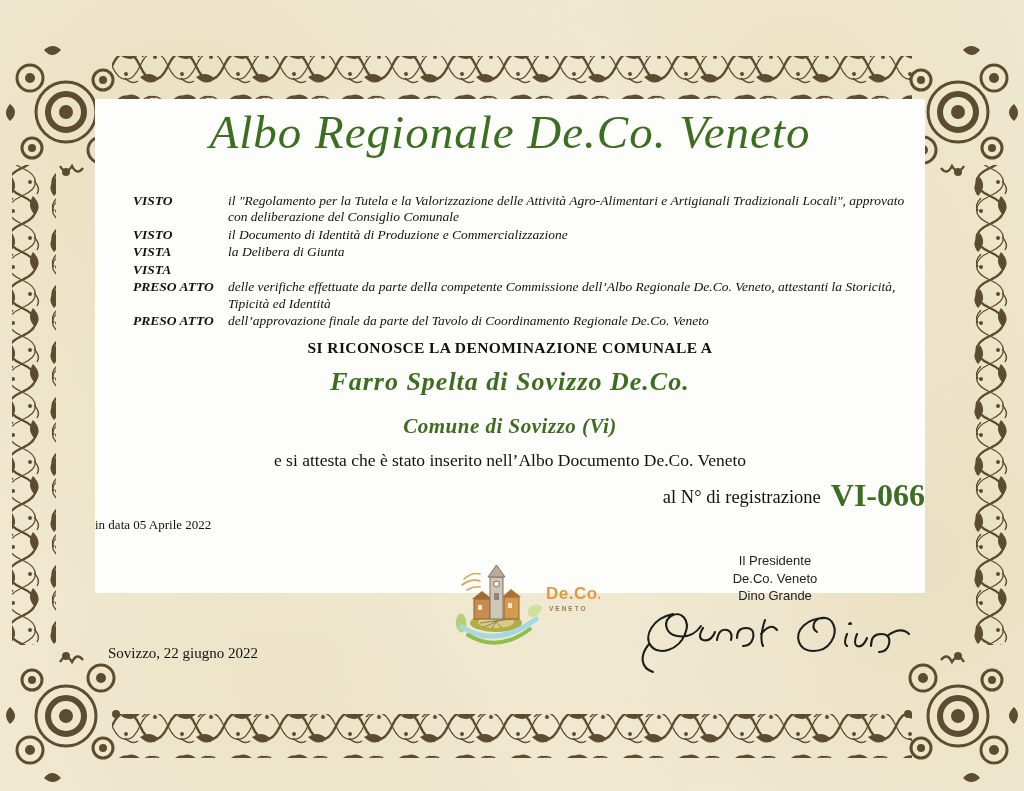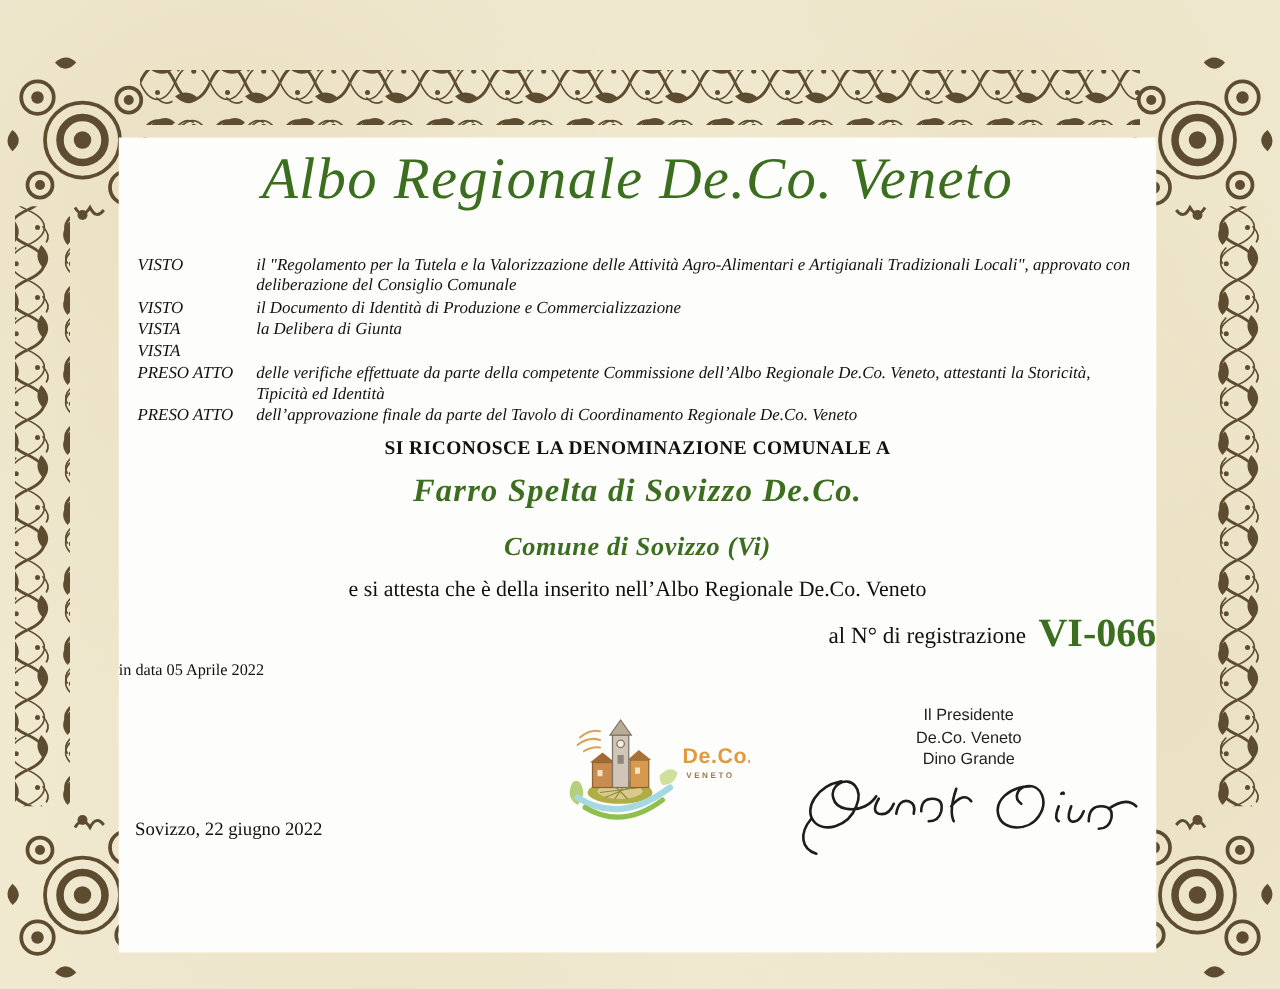--- a/index.html
+++ b/index.html
@@ -9,34 +9,34 @@
     background-image:
       radial-gradient(circle at 18% 22%, rgba(213,197,156,.30), transparent 42%),
       radial-gradient(circle at 78% 14%, rgba(219,204,164,.28), transparent 38%),
       radial-gradient(circle at 90% 70%, rgba(214,198,158,.30), transparent 40%),
       radial-gradient(circle at 30% 85%, rgba(219,205,166,.26), transparent 45%),
       radial-gradient(circle at 55% 50%, rgba(250,246,232,.5), transparent 60%);
     font-family:"Liberation Serif", serif;
   }
   .border-svg{position:absolute;left:0;top:0;}
   .panel{
-    position:absolute;left:95px;top:110px;width:830px;height:652px;
+    position:absolute;left:95px;top:99px;width:830px;height:494px;
     background:#fdfdfb;
   }
   .title{
     position:absolute;left:0;top:6px;width:100%;margin:0;
     text-align:center;font-style:italic;font-weight:400;
     font-size:47px;letter-spacing:1px;color:#3c6e1f;
   }
   .recitals{
     position:absolute;left:15px;top:94px;width:800px;
     font-style:italic;font-size:13.5px;line-height:1.22;color:#111;
   }
   .recital-row{display:flex;margin-bottom:1px;}
-  .recital-label{flex:0 0 95px;font-weight:400;}
+  .recital-label{flex:0 0 95px;font-weight:700;margin-left:23px;}
   .recital-text{flex:1;}
   .recognition{
     position:absolute;left:0;top:240px;width:100%;text-align:center;
     font-weight:700;font-size:15.5px;letter-spacing:.4px;color:#111;
   }
   .product{
     position:absolute;left:0;top:268px;width:100%;text-align:center;
     font-style:italic;font-weight:700;font-size:26px;color:#3c6e1f;letter-spacing:1px;
   }
   .municipality{
@@ -157,21 +157,21 @@
         <span class="recital-text">dell’approvazione finale da parte del Tavolo di Coordinamento Regionale De.Co. Veneto</span>
       </div>
     </div>
 
     <div class="recognition">SI RICONOSCE LA DENOMINAZIONE COMUNALE A</div>
 
     <div class="product">Farro Spelta di Sovizzo De.Co.</div>
 
     <div class="municipality">Comune di  Sovizzo (Vi)</div>
 
-    <div class="attestation">e si attesta che è della inserito nell’Albo Regionale De.Co. Veneto</div>
+    <div class="attestation">e si attesta che è stato inserito nell’Albo Documento De.Co. Veneto</div>
 
     <div class="registration">
       <span class="reg-label">al N° di registrazione</span>
       <span class="reg-num">VI-066</span>
     </div>
 
     <div class="reg-date">in data 05 Aprile 2022</div>
 
     <div class="logo-wrap">
       <svg width="150" height="100" viewBox="0 0 150 100" aria-hidden="true">

